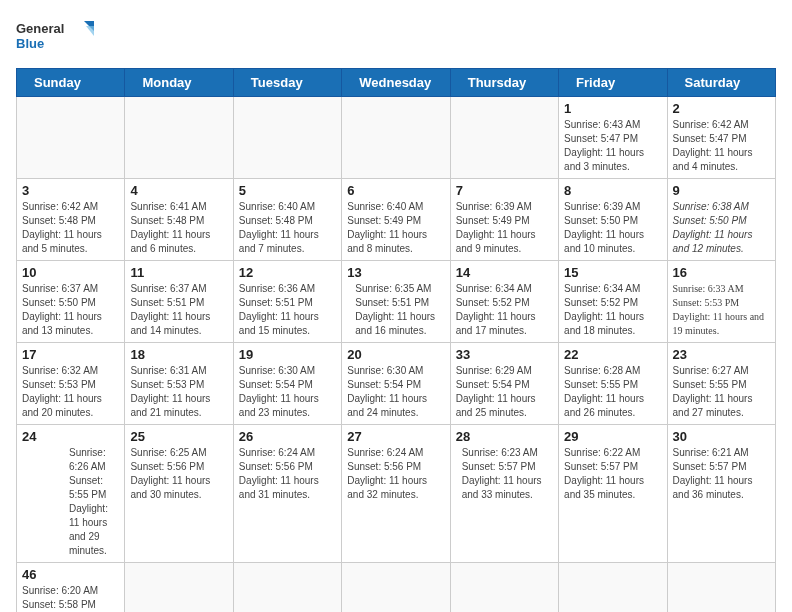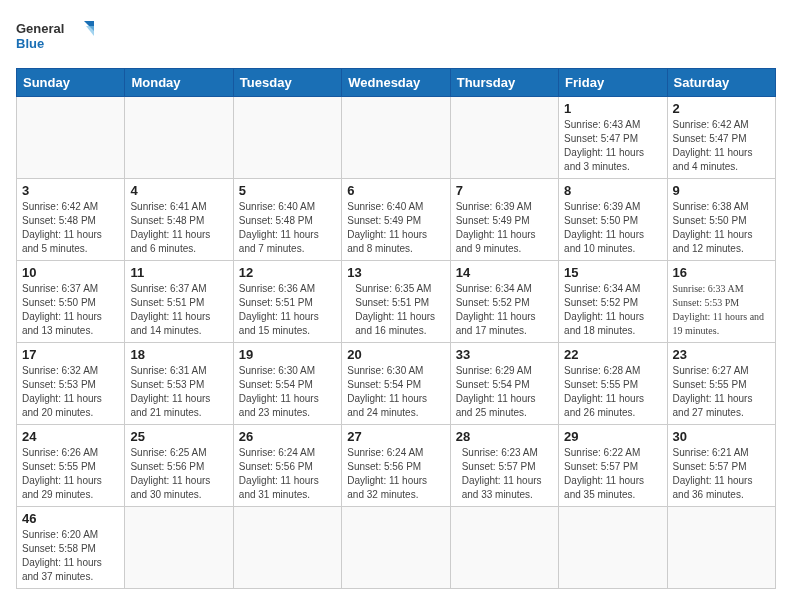--- a/index.html
+++ b/index.html
@@ -37,21 +37,21 @@
     .calendar {
       width: 100%;
       border-collapse: collapse;
       border: 1px solid #ccc;
     }
     .calendar th {
       background: #1a6fb5;
       color: #fff;
       font-size: 13px;
       font-weight: bold;
-      padding: 6px 6px;
+      padding: 6px 17px;
       text-align: left;
       border: 1px solid #1558a0;
     }
     .calendar td {
       vertical-align: top;
       border: 1px solid #ccc;
       padding: 4px 5px;
       font-size: 10.5px;
       color: #333;
       width: calc(100% / 7);
@@ -160,21 +160,21 @@
 Daylight: 11 hours and 9 minutes.</div>
           </td>
           <td>
             <span class="day-num">8</span>
             <div class="day-info" style="white-space: pre-line;">Sunrise: 6:39 AM
 Sunset: 5:50 PM
 Daylight: 11 hours and 10 minutes.</div>
           </td>
           <td>
             <span class="day-num">9</span>
-            <div class="day-info" style="white-space: pre-line;">Sunrise: 6:38 AM
+            <div class="day-info" style="white-space: pre-line; font-style: italic;">Sunrise: 6:38 AM
 Sunset: 5:50 PM
 Daylight: 11 hours and 12 minutes.</div>
           </td>
         </tr>
         <tr>
           <td>
             <span class="day-num">10</span>
             <div class="day-info" style="white-space: pre-line;">Sunrise: 6:37 AM
 Sunset: 5:50 PM
 Daylight: 11 hours and 13 minutes.</div>
@@ -256,21 +256,21 @@
           <td>
             <span class="day-num">23</span>
             <div class="day-info" style="white-space: pre-line;">Sunrise: 6:27 AM
 Sunset: 5:55 PM
 Daylight: 11 hours and 27 minutes.</div>
           </td>
         </tr>
         <tr>
           <td>
             <span class="day-num">24</span>
-            <div class="day-info" style="white-space: pre-line;">Sunrise: 6:26 AM
+            <div class="day-info" style="white-space: pre-line; margin-left: 47px;">Sunrise: 6:26 AM
 Sunset: 5:55 PM
 Daylight: 11 hours and 29 minutes.</div>
           </td>
           <td>
             <span class="day-num">25</span>
             <div class="day-info" style="white-space: pre-line;">Sunrise: 6:25 AM
 Sunset: 5:56 PM
 Daylight: 11 hours and 30 minutes.</div>
           </td>
           <td>

